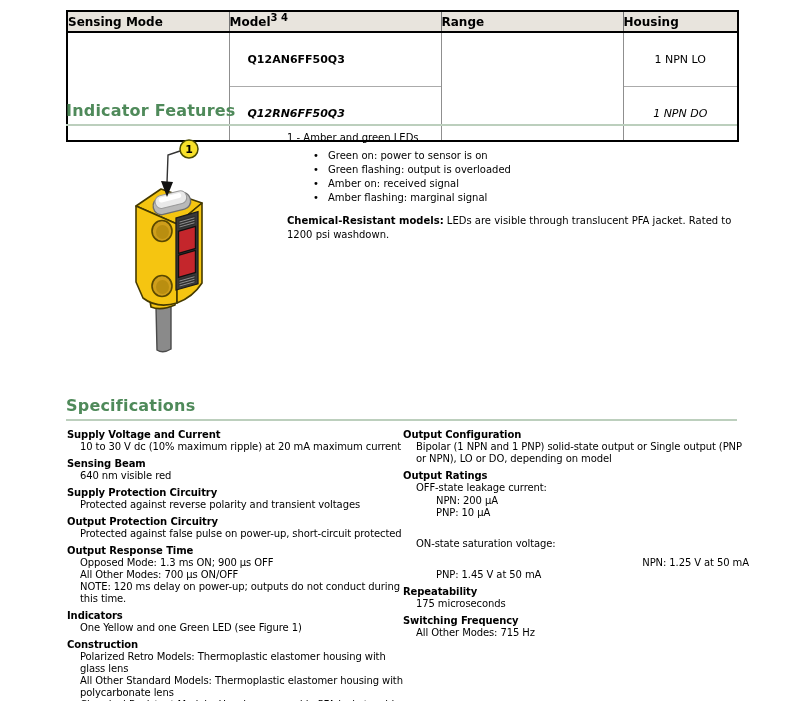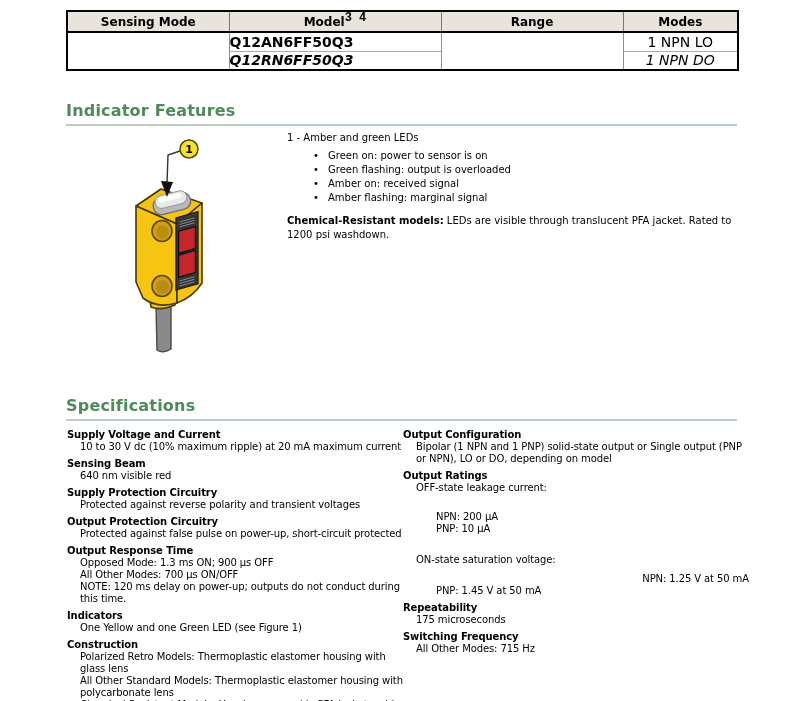--- a/index.html
+++ b/index.html
@@ -3,29 +3,29 @@
 <meta charset="utf-8">
 <style>
   html,body{margin:0;padding:0;background:#fff;}
   .page{position:relative;width:800px;height:701px;background:#fff;overflow:hidden;
         font-family:"DejaVu Sans",sans-serif;color:#000;}
 
   
   table.models{position:absolute;left:66px;top:10px;width:671px;border-collapse:collapse;
                table-layout:fixed;border:2px solid #000;}
   table.models th{background:var(--table-header-bg,#e8e4dd);font-size:12px;font-weight:bold;
-                  text-align:center;padding:0;border-bottom:2px solid #000;height:19px;}
+                  text-align:left;padding:0;border-bottom:2px solid #000;height:19px;}
   table.models th + th{border-left:1px solid #757575;}
-  table.models td{font-size:14px;padding:0;height:17px;vertical-align:middle;}
+  table.models td{font-size:11px;padding:18px;height:17px;vertical-align:middle;}
   td.cell-model{font-weight:bold;font-size:12px;padding-left:8px;
                 border-left:1px solid #8f8f8f;border-right:1px solid #8f8f8f;}
   td.cell-range{border-right:1px solid #8f8f8f;}
   td.cell-output{text-align:center;}
   tr.row2 td{border-top:1px solid #ababab;font-style:italic;}
-  sup.fnote{font-size:12px;vertical-align:super;line-height:0;white-space:pre;font-family:Liberation Mono, monospace;}
+  sup.fnote{font-size:10px;vertical-align:super;line-height:0;white-space:pre;}
 
   
   .section-title{position:absolute;left:66px;font-size:16px;font-weight:bold;
                  color:var(--heading-green,#4f8a5a);letter-spacing:.2px;}
   .section-rule{position:absolute;left:66px;width:671px;height:2px;
                 background:var(--rule-green,#bccfbd);}
 
   
   .figure{position:absolute;left:105px;top:135px;width:150px;height:245px;}
   .ind-text{position:absolute;left:272px;top:131px;width:448px;font-size:10px;line-height:14px;margin-left:15px;}
@@ -60,21 +60,21 @@
         <col style="width:162px">
         <col style="width:212px">
         <col style="width:182px">
         <col style="width:115px">
       </colgroup>
     <tbody>
         <tr style="height:21px">
       <th>Sensing Mode</th>
       <th><span>Model</span><sup class="fnote">3 4</sup></th>
       <th>Range</th>
-      <th>Modes</th>
+      <th>Housing</th>
     </tr>
     <tr style="height:19px">
       <td rowspan="2"></td>
       <td class="cell-model">Q12AN6FF50Q3</td>
       <td rowspan="2" class="cell-range"></td>
       <td class="cell-output">1 NPN LO</td>
     </tr>
     <tr class="row2" style="height:19px">
       <td class="cell-model">Q12RN6FF50Q3</td>
       <td class="cell-output">1 NPN DO</td>
@@ -182,21 +182,21 @@
       </div>
     </div>
   <div id="spec-right" class="spec-col">
       <div class="spec-entry">
         <div class="spec-term">Output Configuration</div>
         <div class="spec-line">Bipolar (1 NPN and 1 PNP) solid-state output or Single output (PNP or NPN), LO or DO, depending on model</div>
       </div>
       <div class="spec-entry">
         <div class="spec-term">Output Ratings</div>
         <div class="spec-line">OFF-state leakage current:</div>
-        <div class="spec-line ind" style="margin-top: 17px;">NPN: 200 µA</div>
+        <div class="spec-line ind" style="margin-top: 1px;">NPN: 200 µA</div>
         <div class="spec-line ind">PNP: 10 µA</div>
         <div class="spec-line" style="margin-top: 19px;">ON-state saturation voltage:</div>
         <div class="spec-line ind" style="margin-top: 7px; text-align: right;">NPN: 1.25 V at 50 mA</div>
         <div class="spec-line ind">PNP: 1.45 V at 50 mA</div>
       </div>
       <div class="spec-entry">
         <div class="spec-term">Repeatability</div>
         <div class="spec-line">175 microseconds</div>
       </div>
       <div class="spec-entry">

